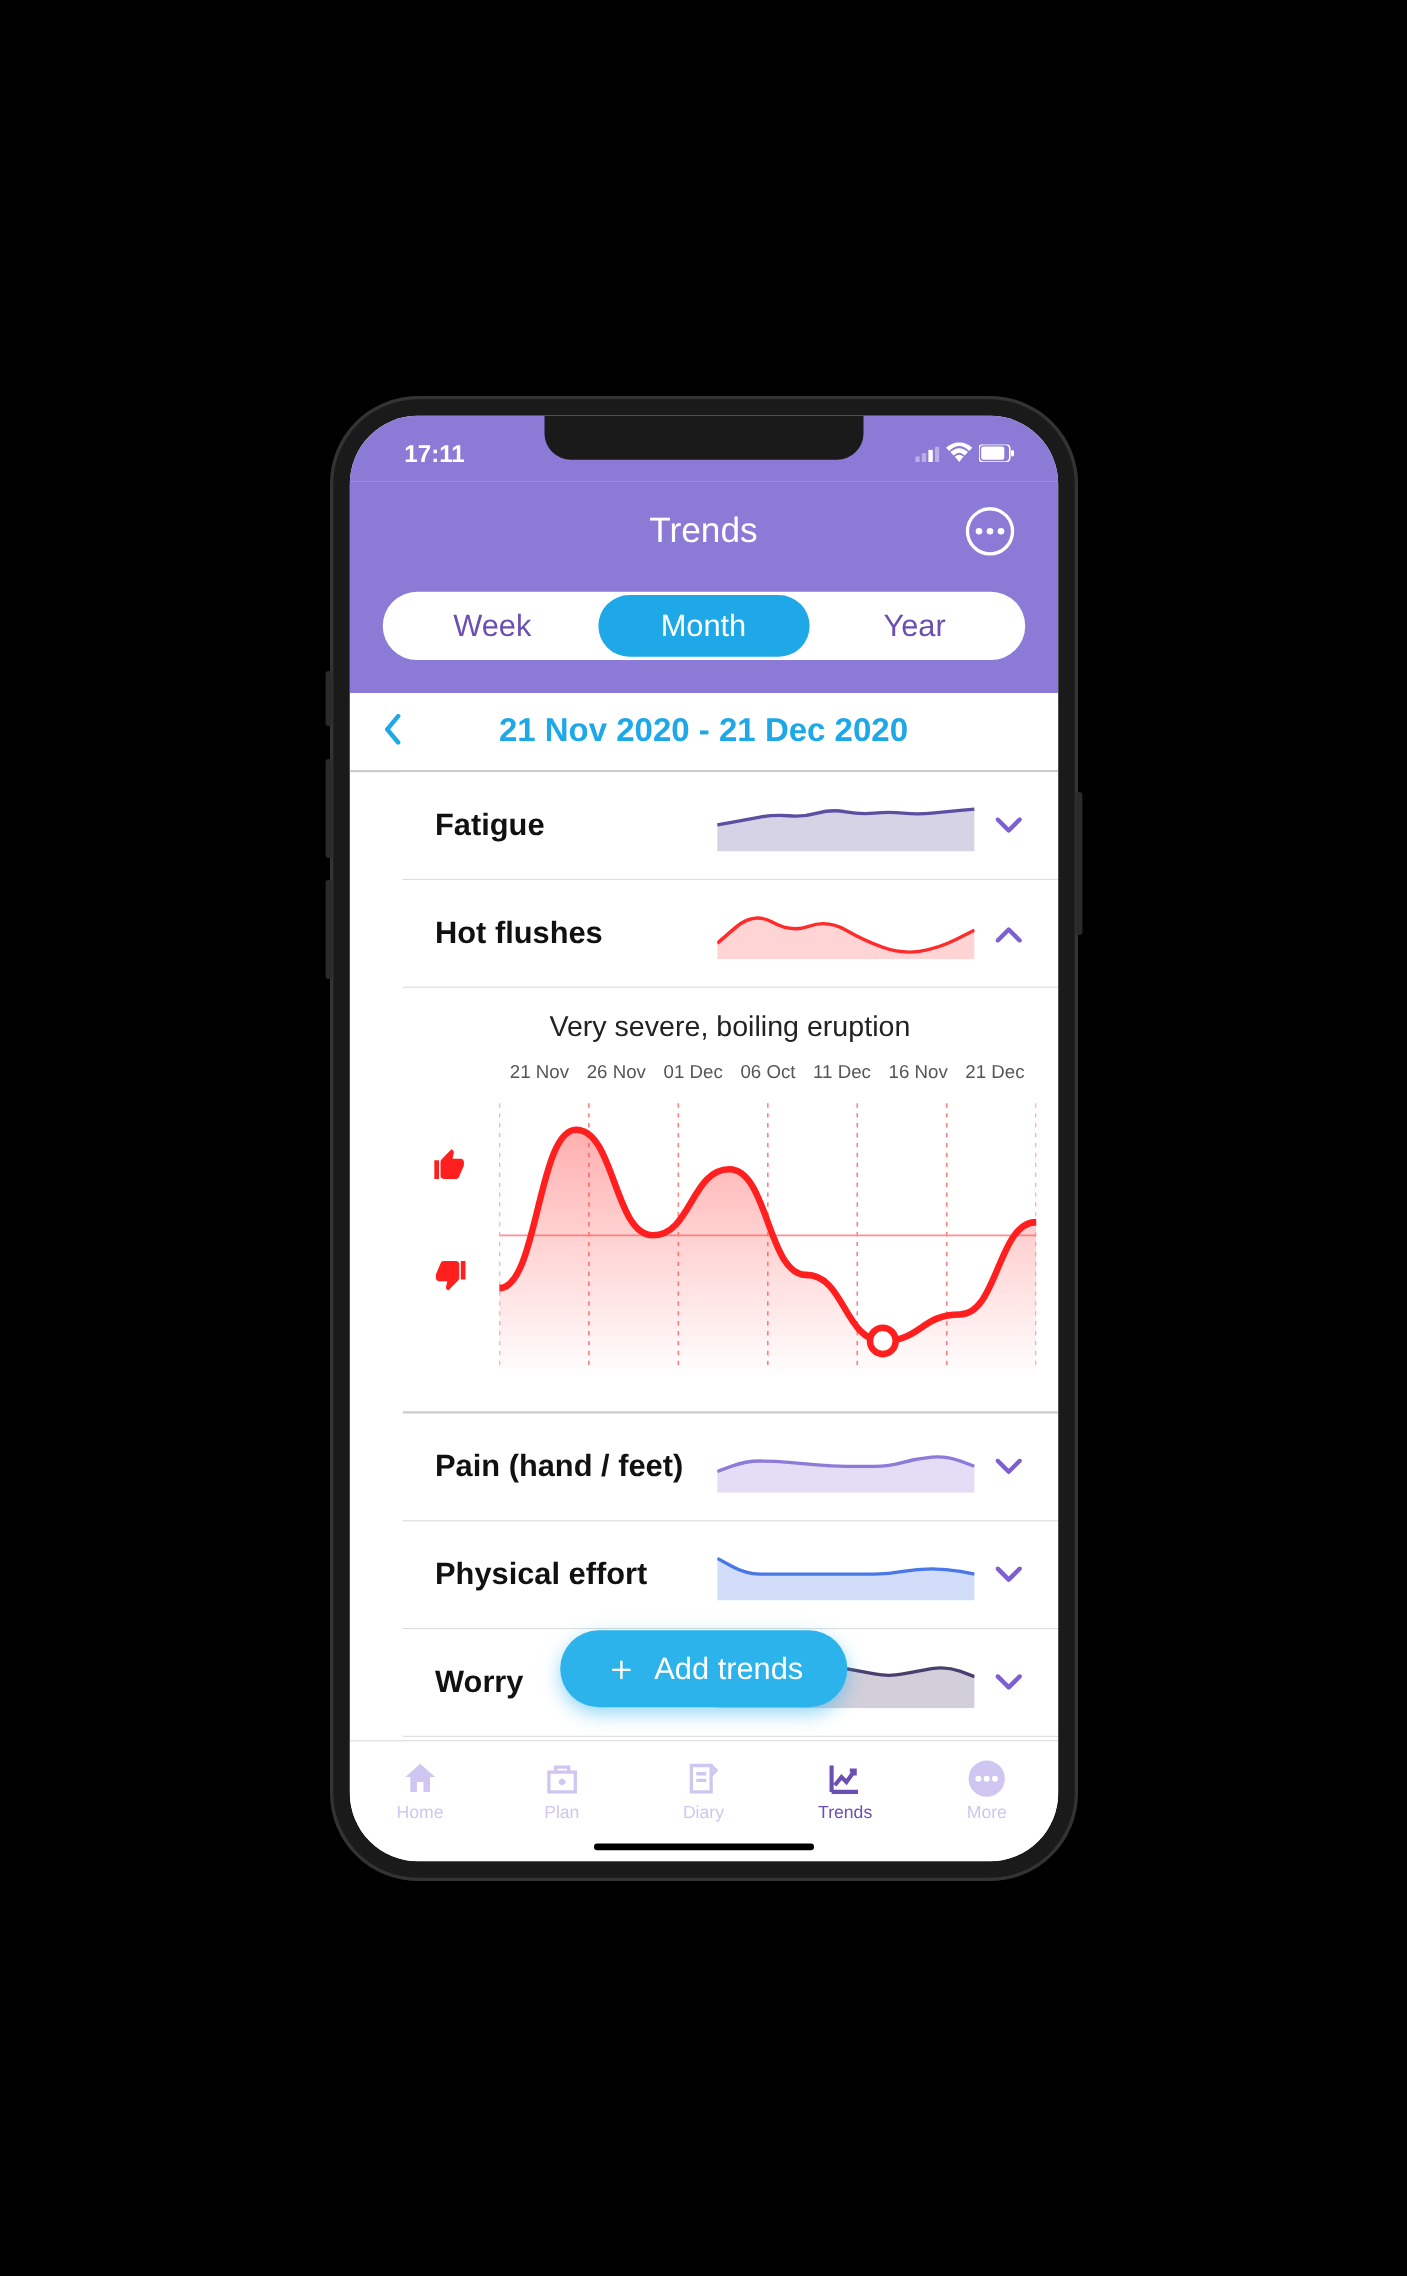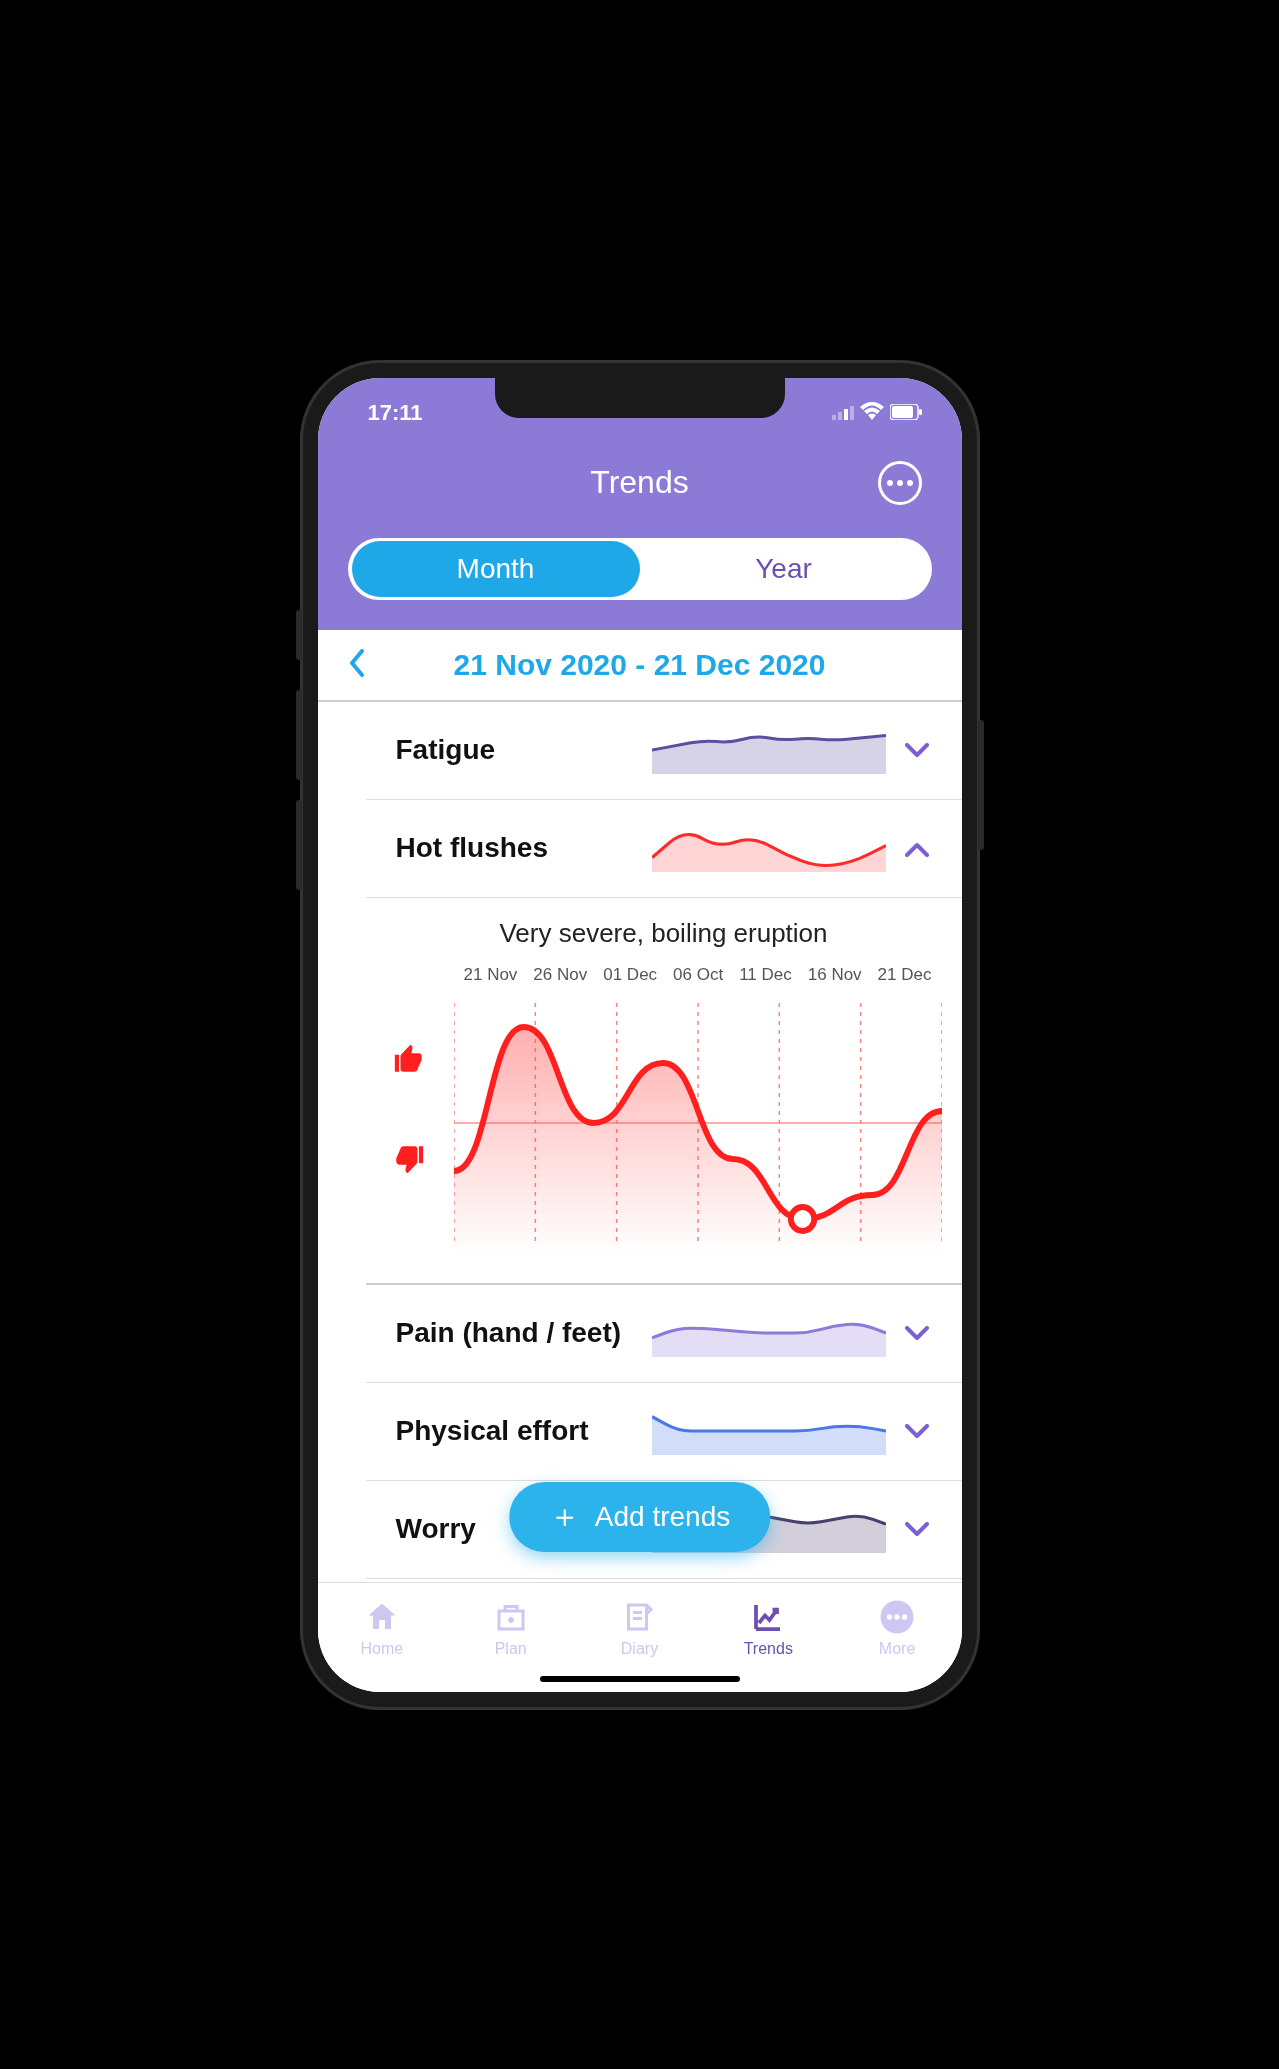--- a/index.html
+++ b/index.html
@@ -295,20 +295,21 @@
       <div class="header">
         <div class="header-top">
           <div class="header-title">Trends</div>
           <div class="more-btn">
             <span></span>
               <span></span>
               <span></span>
           </div>
         </div>
         <div class="segmented">
+          <div class="seg-item">Week</div>
           <div class="seg-item active">Month</div>
           <div class="seg-item">Year</div>
         </div>
       </div>
 
       <div class="date-nav">
         <span class="date-prev">
           <svg width="18" height="28" viewBox="0 0 18 28">
               <path d="M14 2 L4 14 L14 26" stroke="#1ea8e8" stroke-width="4" fill="none" stroke-linecap="round" stroke-linejoin="round"></path>
             </svg>

